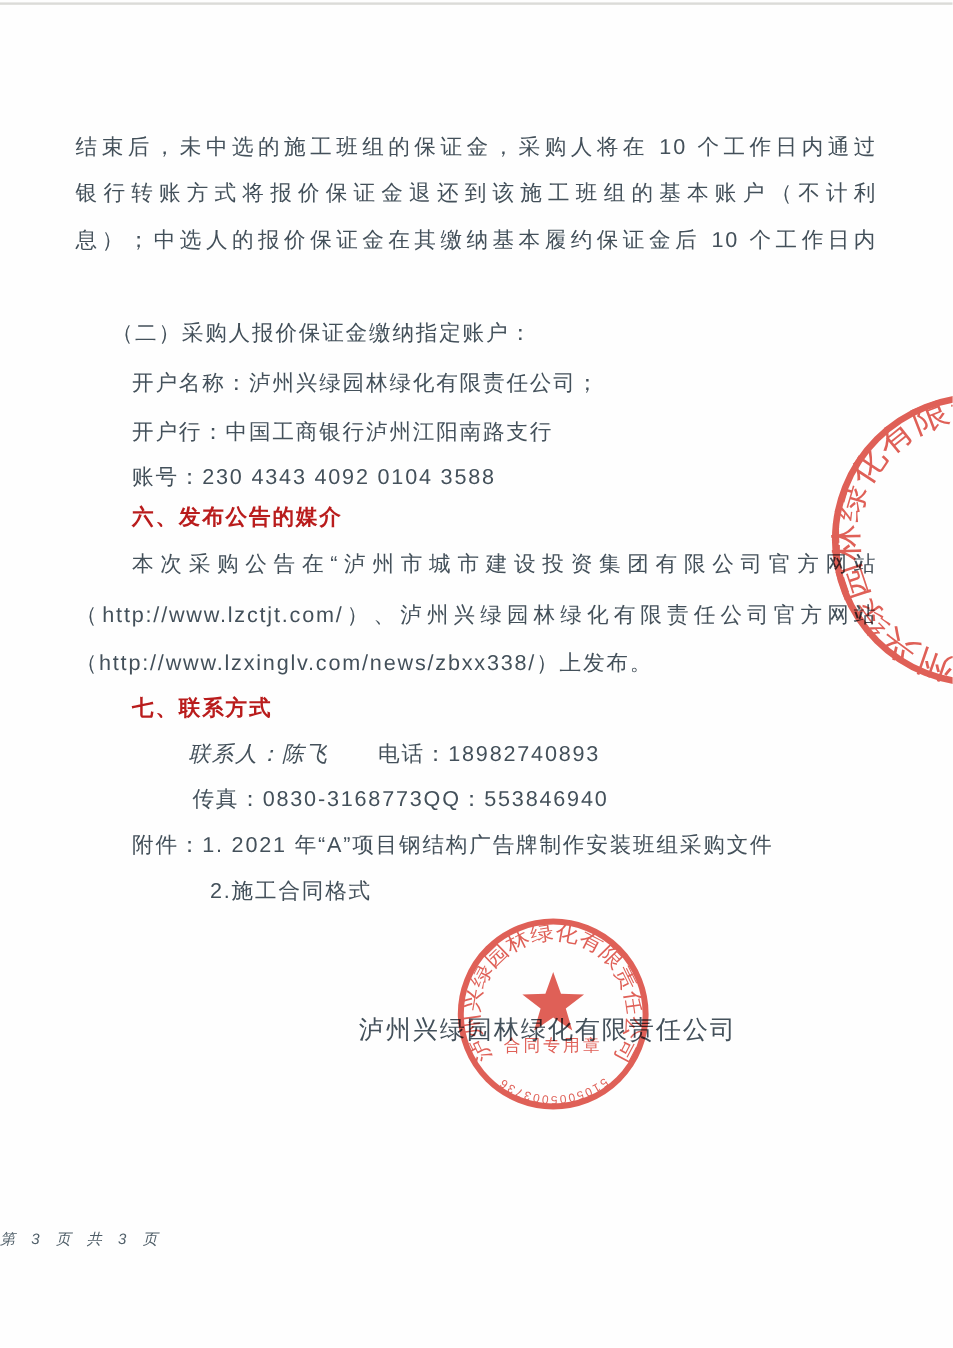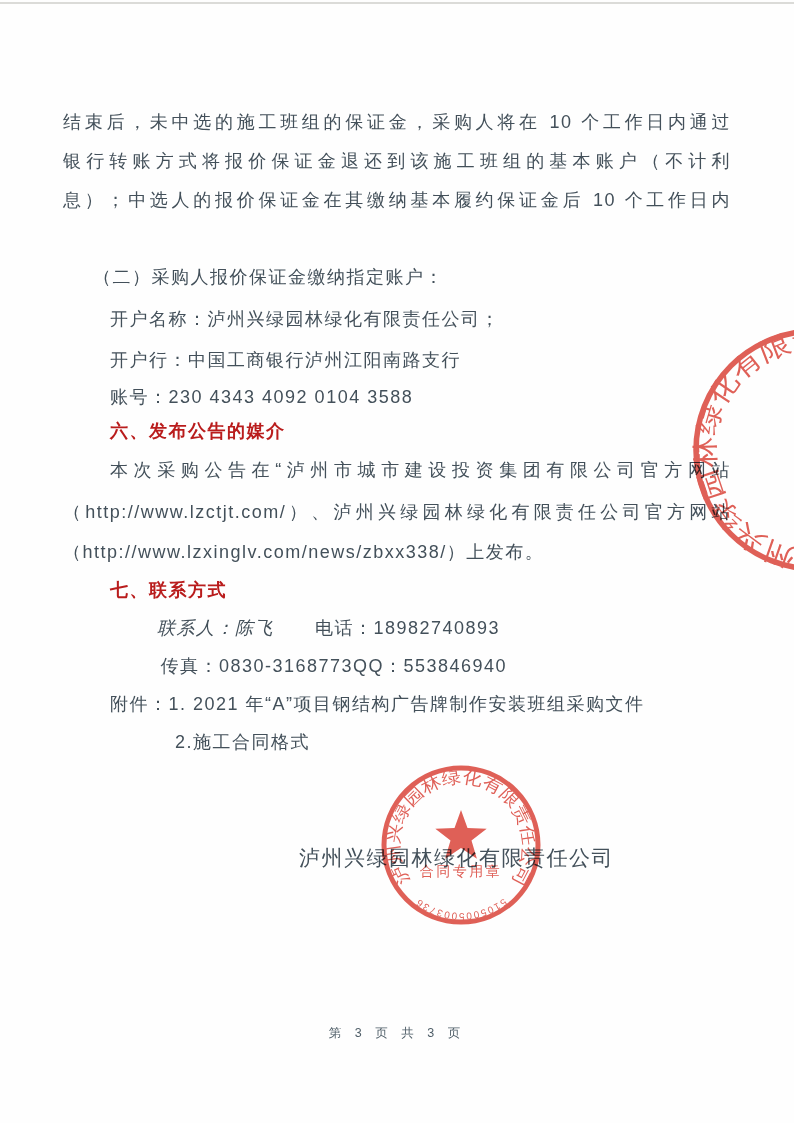--- a/index.html
+++ b/index.html
@@ -18,22 +18,22 @@
   .jline{white-space:normal;text-align:justify;text-align-last:justify;}
   .ind{text-indent:47px;}
   .ind-sm{text-indent:30px;}
   .hang{text-indent:112px;}
   .bold{font-weight:bold;color:#b91c1c;}
   .pair-a{display:inline-block;width:205px;font-style:italic;}
   .pair-b{display:inline-block;width:243px;text-align:right;}
   .url-link{text-underline-offset:4px;text-decoration-thickness:1.5px;cursor:pointer;margin-top:39px;}
   .sig-line{position:absolute;white-space:nowrap;font-size:21px;letter-spacing:1.5px;}
   .footer{
-    position:absolute;top:1025px;left:0;width:100%;text-align:center;
-    font-size:12.5px;letter-spacing:5px;color:#4f5e68;
+    position:absolute;top:1025px;left:0;width:100%;text-align:left;
+    font-size:12.5px;letter-spacing:5px;color:#4f5e68;font-style:italic;
   }
   .seal{position:absolute;mix-blend-mode:multiply;opacity:.88;pointer-events:none;}
   .seal text{font-family:"Liberation Sans","DejaVu Sans",sans-serif;}
 </style>
 </head>
 <body>
 
 <div class="page">
   <div class="scan-edge"></div>
 

